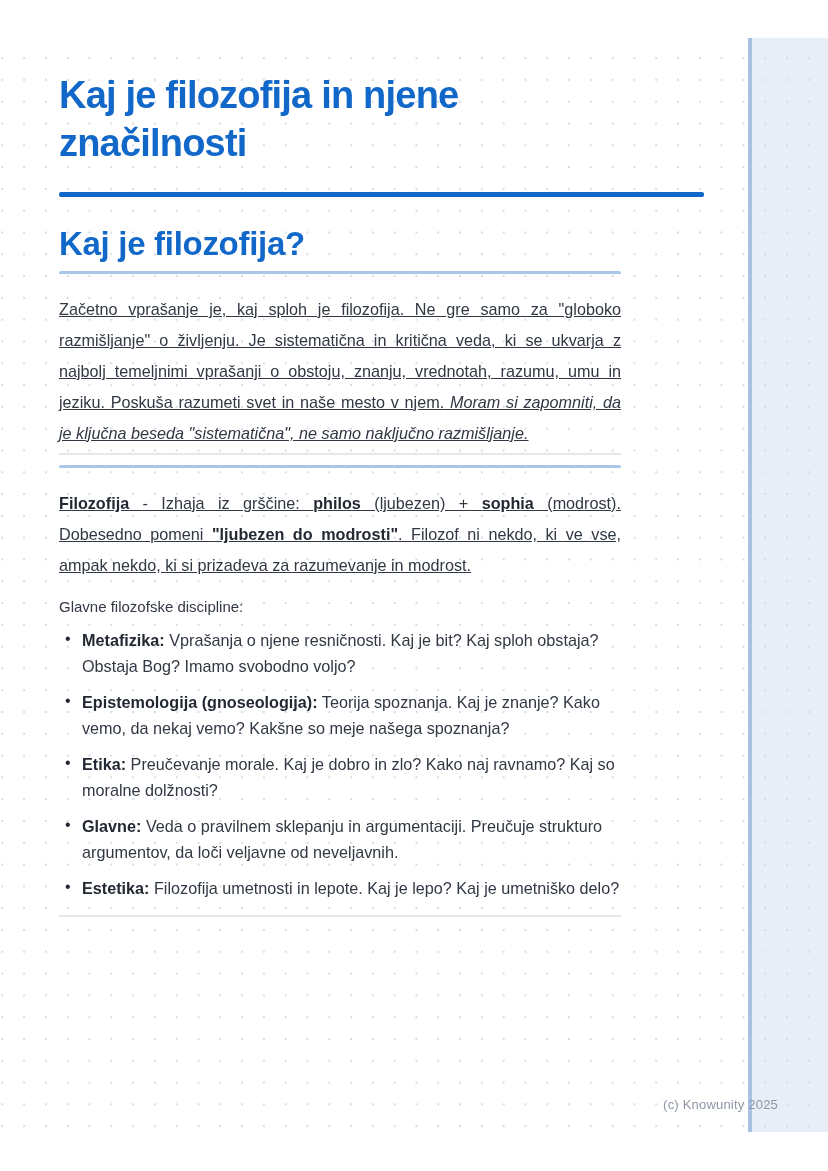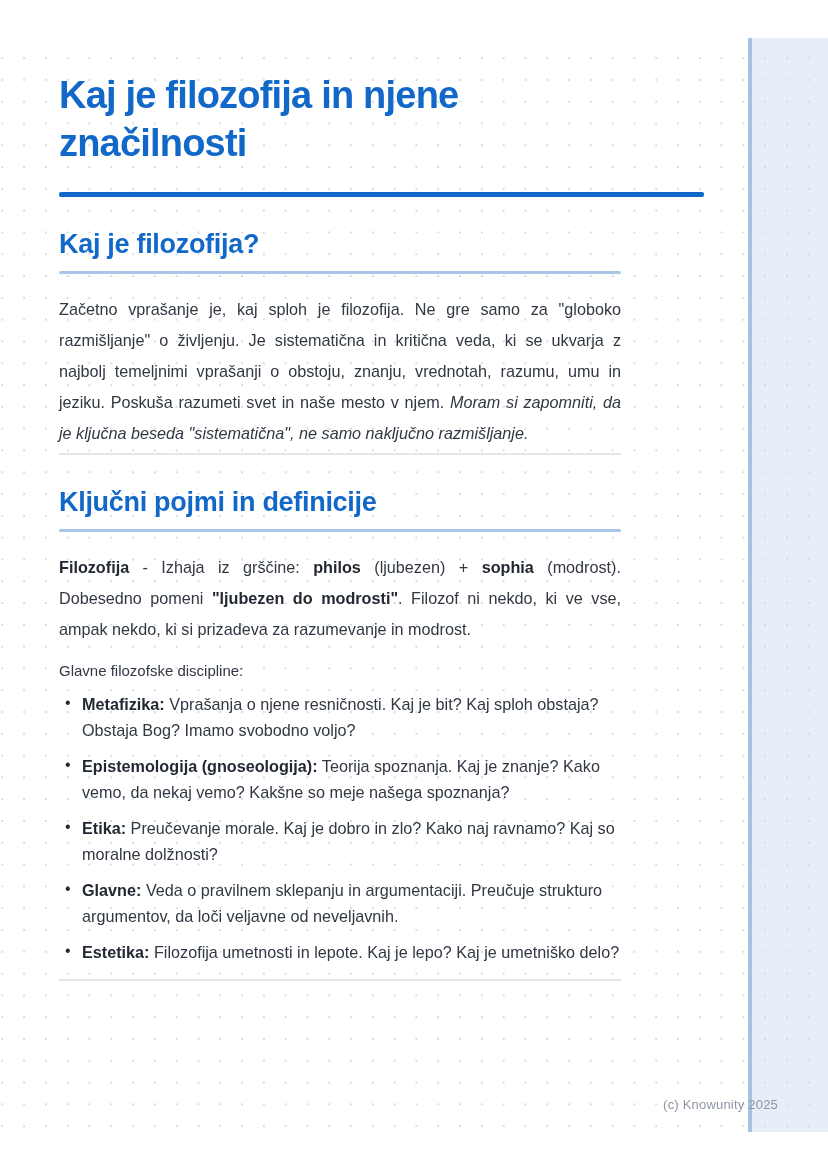--- a/index.html
+++ b/index.html
@@ -46,34 +46,34 @@
   }
   .doc-title .t-line{ display:block; }
 
   .title-rule{
     margin-top:25px; width:645px; height:5px;
     background:var(--accent-blue); border-radius:2px;
   }
 
   .section-heading{
     margin-top:30px;
-    font-size:27px; line-height:34px; font-weight:bold;
+    font-size:33px; line-height:34px; font-weight:bold;
     letter-spacing:-0.3px;
     color:var(--accent-blue);
   }
   .h-underline{
     margin-top:10px; width:562px; height:3px;
     background:var(--underline-blue); border-radius:1.5px;
   }
 
   .para{
     margin-top:20px;
     font-size:16.2px; line-height:31px;
   }
-  .justify{ text-align:justify; }
+  .justify{ text-align:justify;text-decoration:underline; }
   .note{ font-style:italic; }
   strong{ font-weight:bold; color:var(--strong-text); }
 
   .list-intro{ margin-top:10px; font-size:15px; line-height:31px; }
 
   .disciplines{
     list-style:none; margin-top:5px;
   }
   .disciplines li{
     position:relative;
@@ -116,21 +116,20 @@
     <div class="title-rule"></div>
 
     <section>
       <h2 class="section-heading">Kaj je filozofija?</h2>
       <div class="h-underline"></div>
       <p class="para justify"><span>Začetno vprašanje je, kaj sploh je filozofija. Ne gre samo za "globoko razmišljanje" o življenju. Je sistematična in kritična veda, ki se ukvarja z najbolj temeljnimi vprašanji o obstoju, znanju, vrednotah, razumu, umu in jeziku. Poskuša razumeti svet in naše mesto v njem.</span><em class="note"> Moram si zapomniti, da je ključna beseda "sistematična", ne samo naključno razmišljanje.</em></p>
       <div class="divider d1"></div>
     </section>
 
     <section>
-      <h2 class="section-heading">Ključni pojmi in definicije</h2>
       <div class="h-underline"></div>
       <p class="para justify"><strong>Filozofija</strong><span> - Izhaja iz grščine: </span><strong>philos</strong><span> (ljubezen) + </span><strong>sophia</strong><span> (modrost). Dobesedno pomeni </span><strong>"ljubezen do modrosti"</strong><span>. Filozof ni nekdo, ki ve vse, ampak nekdo, ki si prizadeva za razumevanje in modrost.</span></p>
 
       <p class="list-intro">Glavne filozofske discipline:</p>
 
       <ul class="disciplines">
         <li><span class="marker">•</span><strong>Metafizika:</strong><span> Vprašanja o njene resničnosti. Kaj je bit? Kaj sploh obstaja? Obstaja Bog? Imamo svobodno voljo?</span></li>
         <li><span class="marker">•</span><strong>Epistemologija (gnoseologija):</strong><span> Teorija spoznanja. Kaj je znanje? Kako vemo, da nekaj vemo? Kakšne so meje našega spoznanja?</span></li>
         <li><span class="marker">•</span><strong>Etika:</strong><span> Preučevanje morale. Kaj je dobro in zlo? Kako naj ravnamo? Kaj so moralne dolžnosti?</span></li>
         <li><span class="marker">•</span><strong>Glavne:</strong><span> Veda o pravilnem sklepanju in argumentaciji. Preučuje strukturo argumentov, da loči veljavne od neveljavnih.</span></li>

